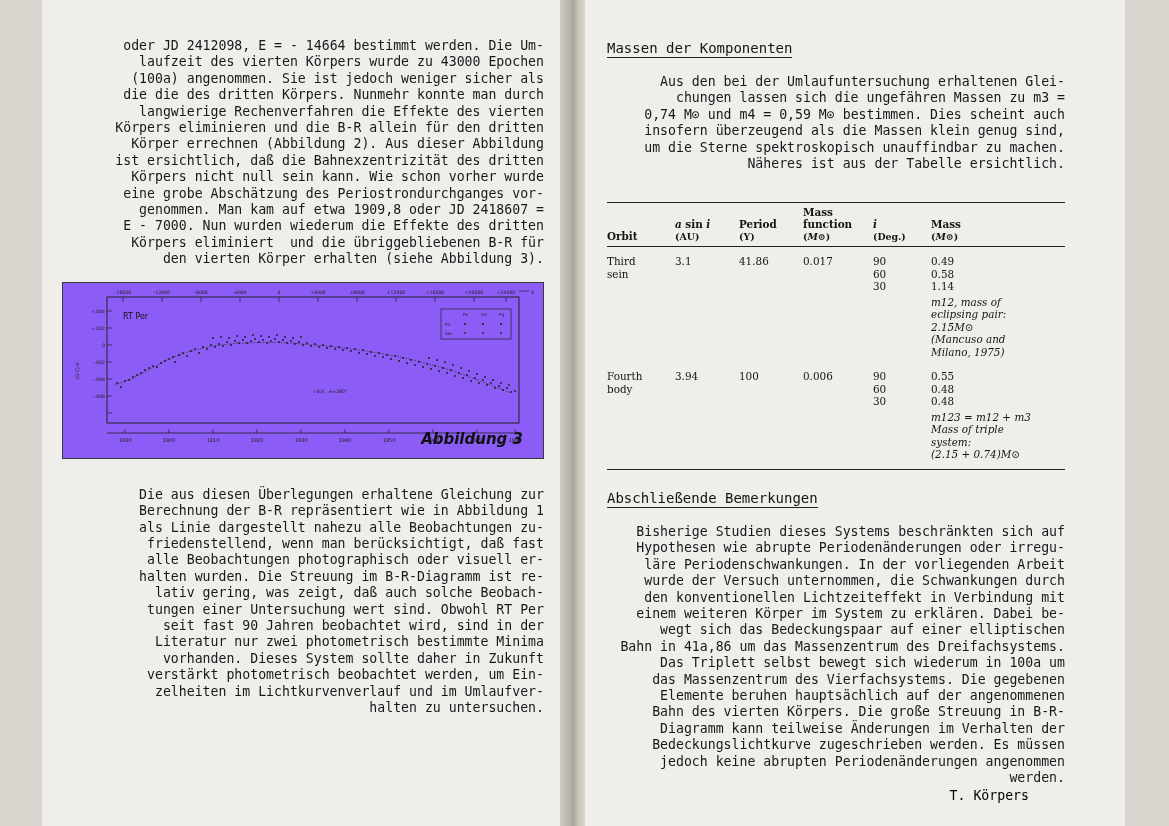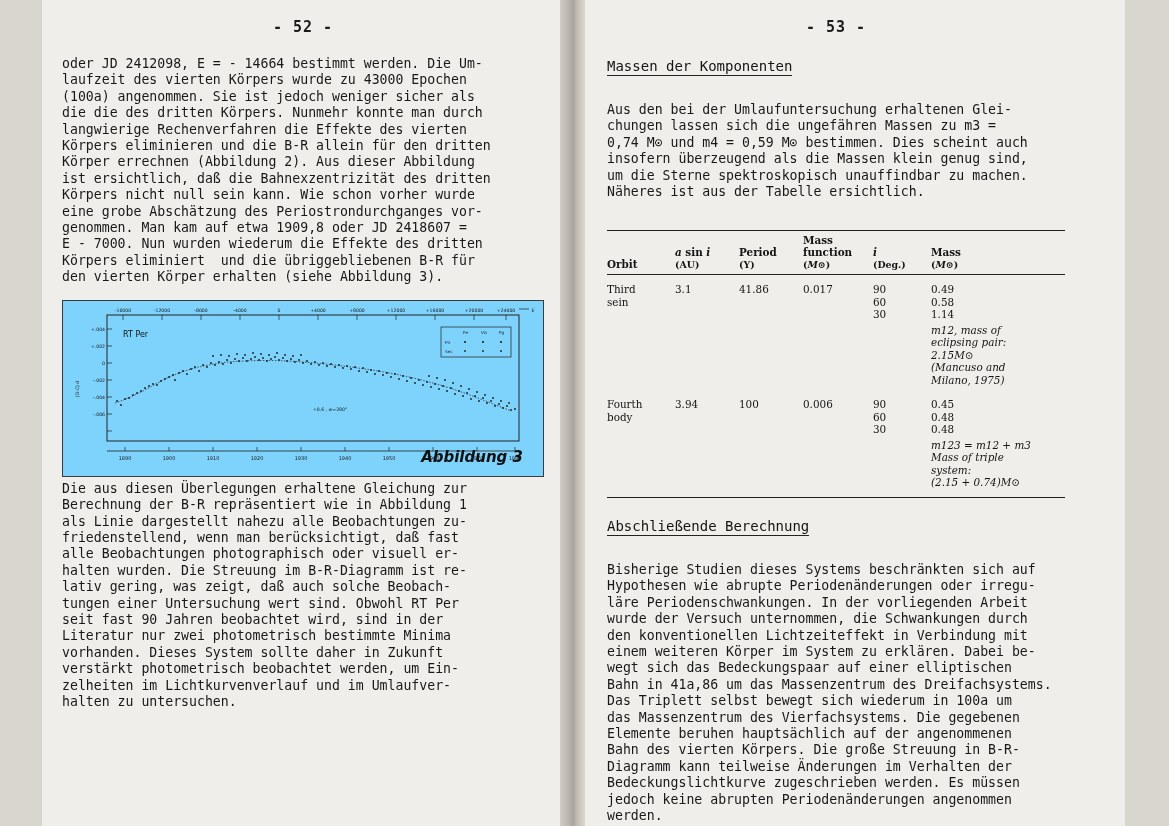--- a/index.html
+++ b/index.html
@@ -24,53 +24,53 @@
     text-align:center;
     font-family:"DejaVu Sans Mono", monospace;
     font-size:15px;font-weight:bold;letter-spacing:1px;
     color:#1b1b1b;
   }
   .body-text{
     font-family:"DejaVu Sans Mono", monospace;
     font-size:13.2px;
     line-height:16.4px;
     color:#18181a;
-    text-align:left;
+    text-align:right;
     white-space:pre-wrap;
   }
 
   
   #left-inner{position:absolute;left:20px;top:18px;width:482px;}
   #left-para-1{margin-top:20px;}
   #figure-block{
     margin-top:14px;
-    background:#7dd3fc;
+    background:#8b5cf6;
     border:1px solid #3a3a3a;
     position:relative;
     height:175px;
   }
   #figure-caption{
     position:absolute;right:20px;bottom:10px;
     font-family:"DejaVu Sans", sans-serif;
     font-size:15px;font-weight:bold;font-style:italic;
     color:#111;
   }
   #chart-svg{display:block;}
-  #left-para-2{margin-top:4px;}
+  #left-para-2{margin-top:28px;}
 
   
   #right-inner{position:absolute;left:22px;top:18px;width:458px;}
   .section-head{
     font-family:"DejaVu Sans Mono", monospace;
     font-size:14px;
     color:#141414;
     border-bottom:1px solid #222;
     display:inline-block;
     padding-bottom:1px;
-    margin-bottom:26px;
+    margin-bottom:16px;
   }
   #masses-para{margin-bottom:30px;}
   table.orbit{
     border-collapse:collapse;
     width:100%;
     font-family:"DejaVu Serif", serif;
     font-size:10.4px;
     color:#141414;
   }
   table.orbit th{
@@ -100,21 +100,20 @@
   }
   .col-sub{font-size:9.4px;}
 </style>
 </head>
 <body>
 
 <div class="gutter"></div>
 
 <div class="page" id="left-page">
   <div id="left-inner">
-    <div class="pagenum">- 52 -</div>
 
     <div class="body-text" id="left-para-1">oder JD 2412098, E = - 14664 bestimmt werden. Die Um-
 laufzeit des vierten Körpers wurde zu 43000 Epochen
 (100a) angenommen. Sie ist jedoch weniger sicher als
 die die des dritten Körpers. Nunmehr konnte man durch
 langwierige Rechenverfahren die Effekte des vierten
 Körpers eliminieren und die B-R allein für den dritten
 Körper errechnen (Abbildung 2). Aus dieser Abbildung
 ist ersichtlich, daß die Bahnexzentrizität des dritten
 Körpers nicht null sein kann. Wie schon vorher wurde
@@ -368,21 +367,20 @@
 Literatur nur zwei photometrisch bestimmte Minima
 vorhanden. Dieses System sollte daher in Zukunft
 verstärkt photometrisch beobachtet werden, um Ein-
 zelheiten im Lichtkurvenverlauf und im Umlaufver-
 halten zu untersuchen.</div>
   </div>
 </div>
 
 <div class="page" id="right-page">
   <div id="right-inner">
-    <div class="pagenum">- 53 -</div>
 
     <div style="margin-top:20px;">
       <div class="section-head">Massen der Komponenten</div>
     </div>
 
     <div class="body-text" id="masses-para">Aus den bei der Umlaufuntersuchung erhaltenen Glei-
 chungen lassen sich die ungefähren Massen zu m3 =
 0,74 M⊙ und m4 = 0,59 M⊙ bestimmen. Dies scheint auch
 insofern überzeugend als die Massen klein genug sind,
 um die Sterne spektroskopisch unauffindbar zu machen.
@@ -428,35 +426,35 @@
 body</td>
             <td style="padding-top:10px">3.94</td>
             <td style="padding-top:10px">100</td>
             <td style="padding-top:10px">0.006</td>
             <td style="padding-top:10px">
               <span class="note">90</span>
               <span class="note">60</span>
               <span class="note">30</span>
             </td>
             <td style="padding-top:10px">
-              <span class="note">0.45</span>
+              <span class="note">0.55</span>
               <span class="note">0.48</span>
               <span class="note">0.48</span>
               <span class="note ital" style="white-space:pre-line;padding-top:3px;display:block">m123 = m12 + m3
 Mass of triple
 system:
 (2.15 + 0.74)M⊙</span>
             </td>
           </tr>
         </tbody>
       </table>
     </div>
 
     <div id="remarks-head">
-      <div class="section-head">Abschließende Berechnung</div>
+      <div class="section-head">Abschließende Bemerkungen</div>
     </div>
 
     <div class="body-text">Bisherige Studien dieses Systems beschränkten sich auf
 Hypothesen wie abrupte Periodenänderungen oder irregu-
 läre Periodenschwankungen. In der vorliegenden Arbeit
 wurde der Versuch unternommen, die Schwankungen durch
 den konventionellen Lichtzeiteffekt in Verbindung mit
 einem weiteren Körper im System zu erklären. Dabei be-
 wegt sich das Bedeckungspaar auf einer elliptischen
 Bahn in 41a,86 um das Massenzentrum des Dreifachsystems.

